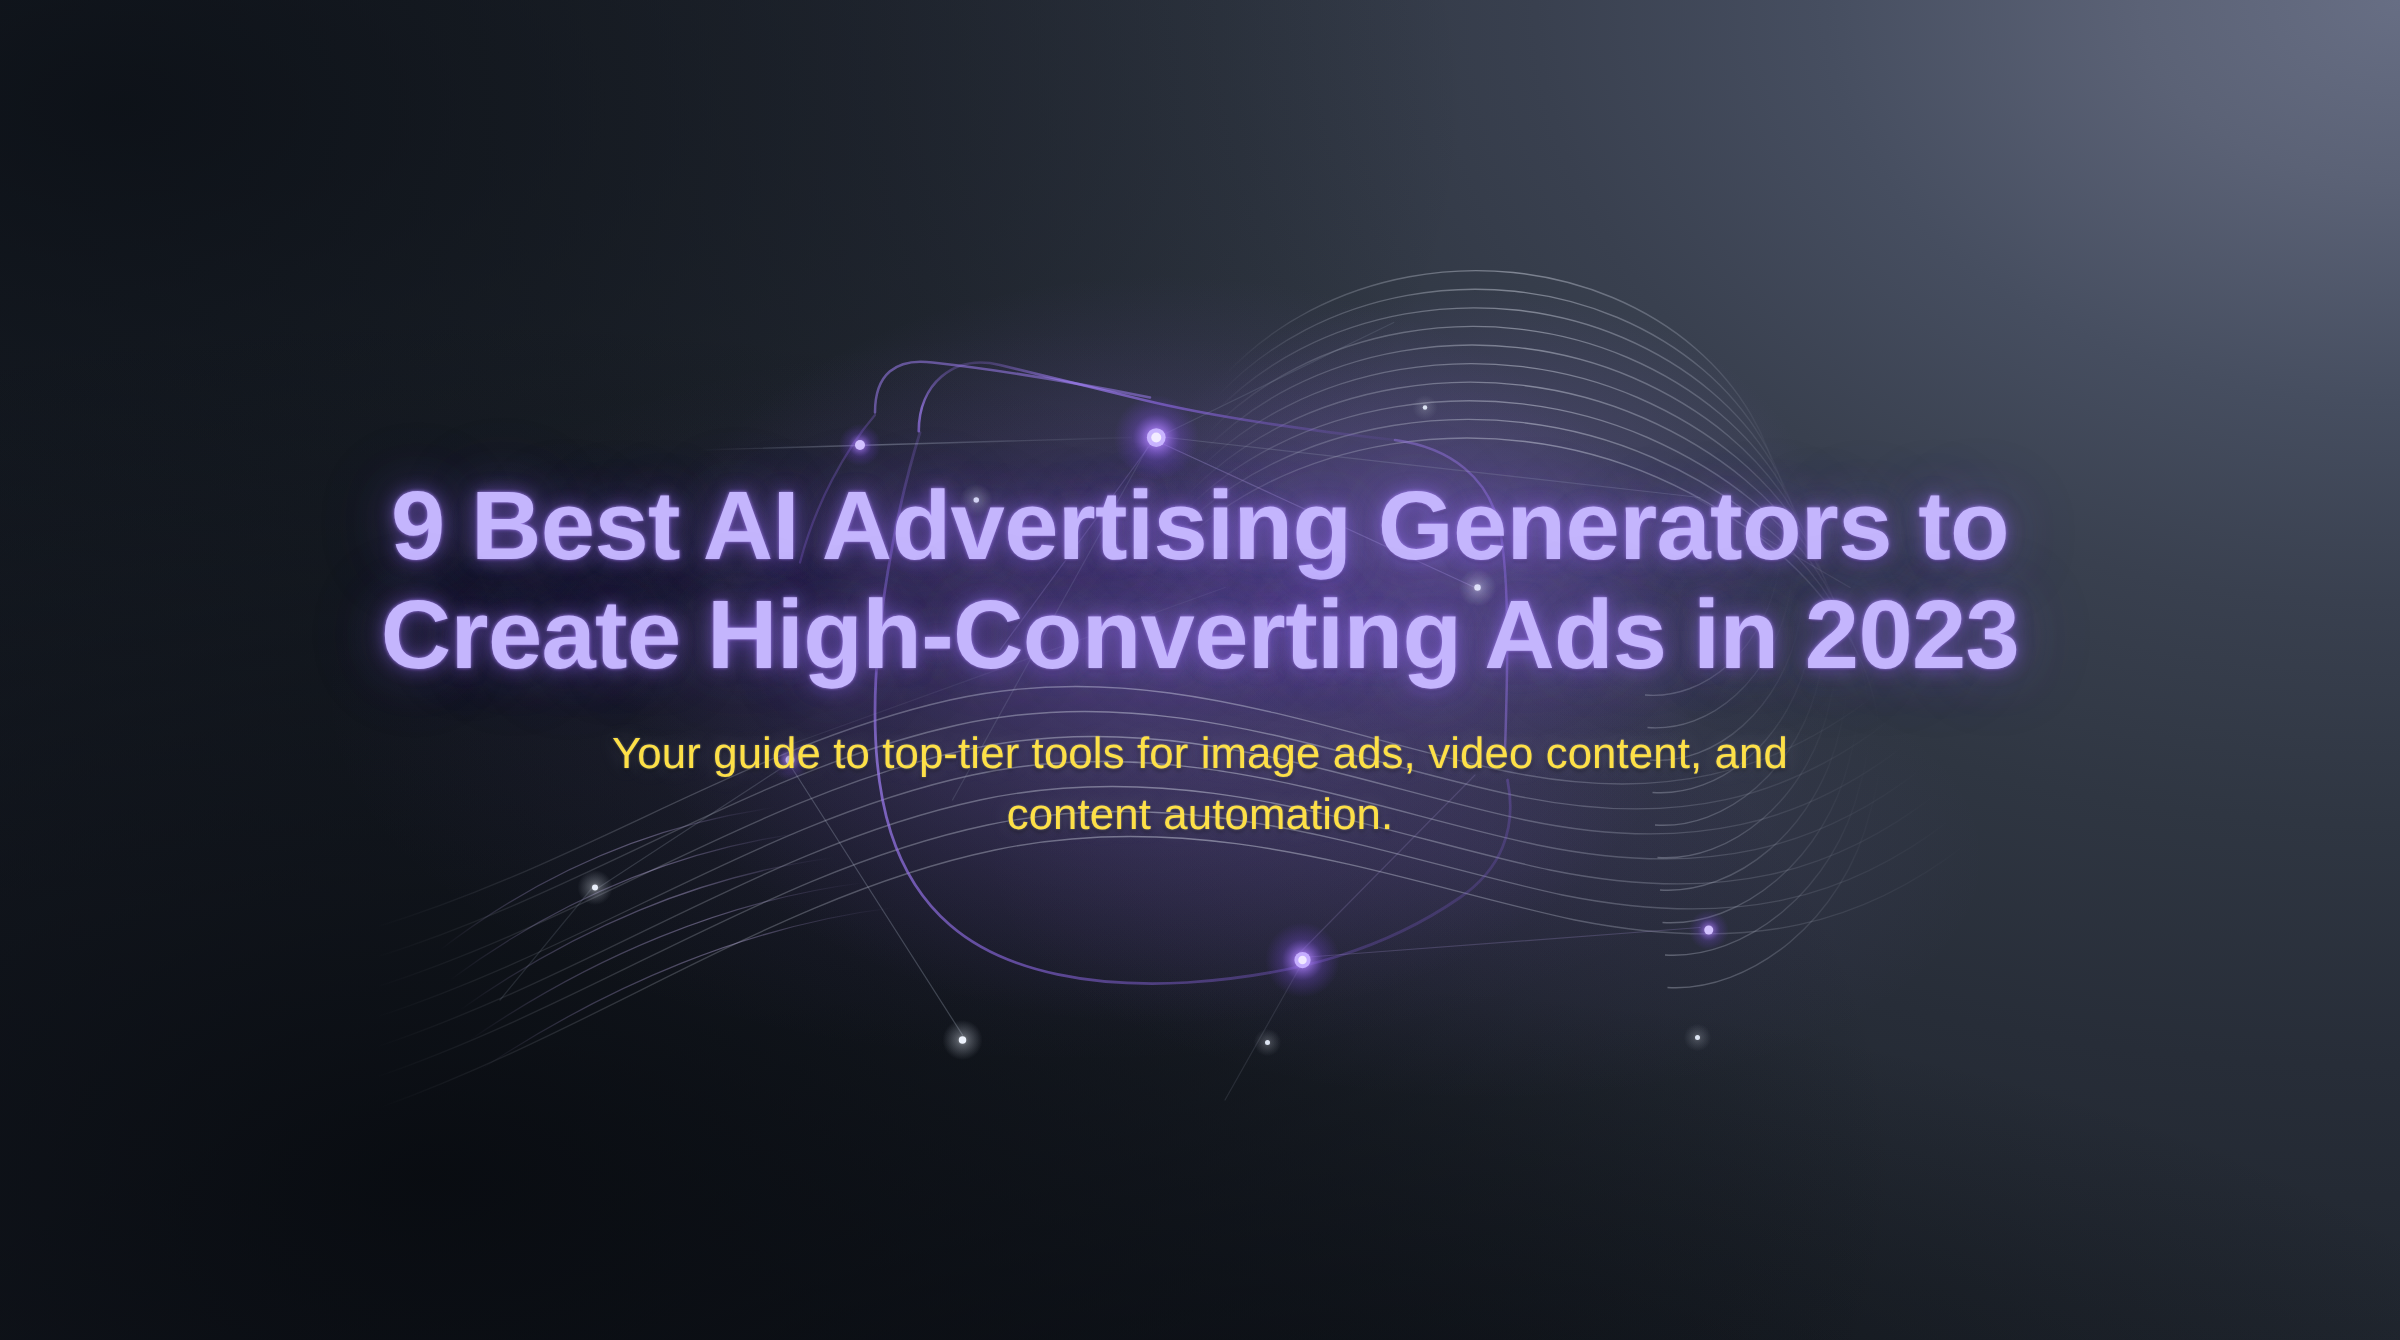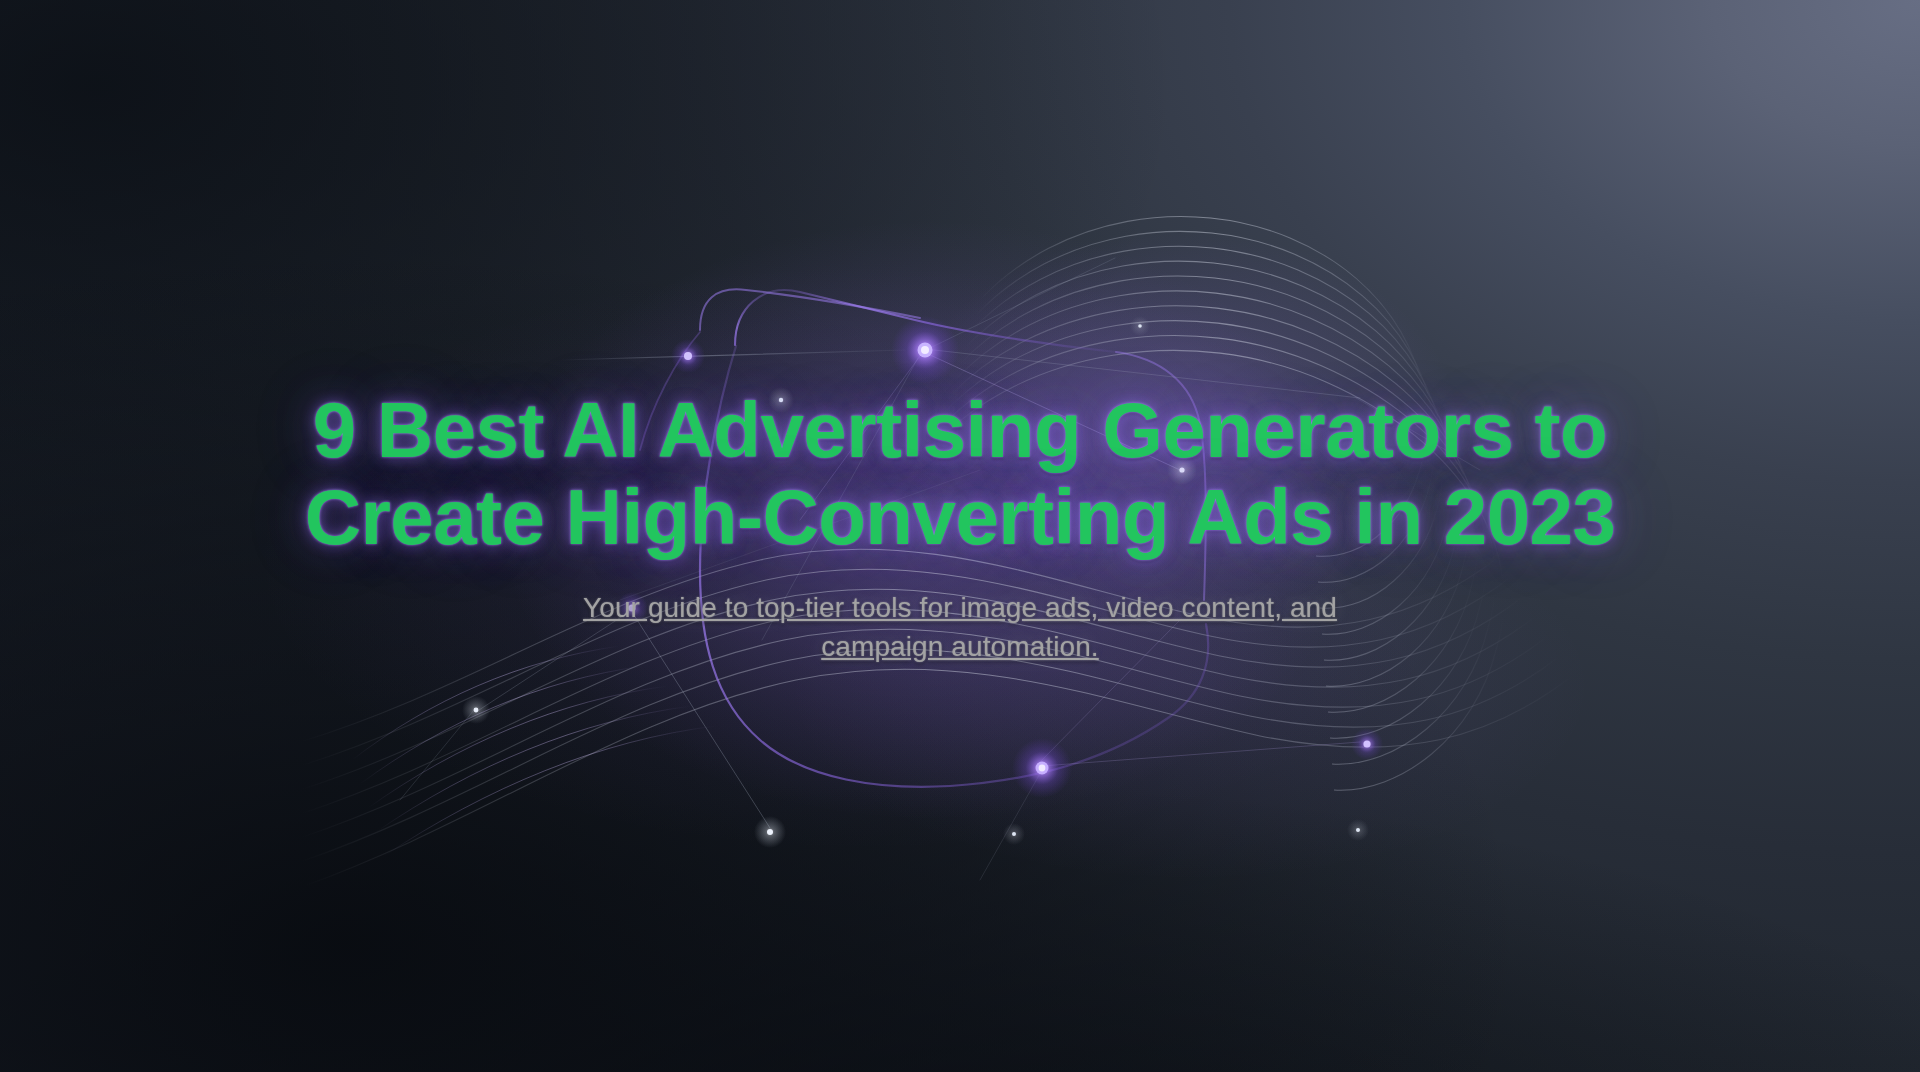--- a/index.html
+++ b/index.html
@@ -74,42 +74,41 @@
     width: 1560px;
     margin-top: -18px;
   }
 
   .headline {
     margin: 0;
     font-size: 78px;
     line-height: 1.12;
     font-weight: 700;
     letter-spacing: -0.5px;
-    color: #22c55e;
+    color: #c4b5fd;
     text-shadow:
        0 0 3px rgba(170,135,250,0.95),
        0 0 14px rgba(150,110,245,0.55),
        0 0 38px rgba(135,95,240,0.38),
        0 0 72px rgba(120,80,230,0.22),
        0 2px 3px rgba(0,0,0,0.55);
   }
   .headline .ln { display: block; }
 
   .subhead {
     margin: 26px 0 0 0;
-    font-size: 28px;
+    font-size: 35px;
     line-height: 1.42;
     font-weight: 400;
-    color: #a3a3a3;
+    color: #fde047;
     letter-spacing: 0.1px;
     text-shadow:
        0 0 2px rgba(255,255,255,0.35),
        0 0 16px rgba(205,215,235,0.22),
        0 2px 4px rgba(0,0,0,0.55);
-    text-decoration: underline;
   }
   .subhead .ln { display: block; }
 </style>
 </head>
 <body>
 
 <div id="stage">
 
   <div class="bg-base"></div>
   <div class="bg-vignette"></div>
@@ -270,18 +269,18 @@
   </svg>
 
   <div class="hero">
     <div class="hero-inner">
       <h1 class="headline">
         <span class="ln">9 Best AI Advertising Generators to</span>
         <span class="ln">Create High-Converting Ads in 2023</span>
       </h1>
       <p class="subhead">
         <span class="ln">Your guide to top-tier tools for image ads, video content, and</span>
-        <span class="ln">campaign automation.</span>
+        <span class="ln">content automation.</span>
       </p>
     </div>
   </div>
 
 </div>
 
 </body></html>

